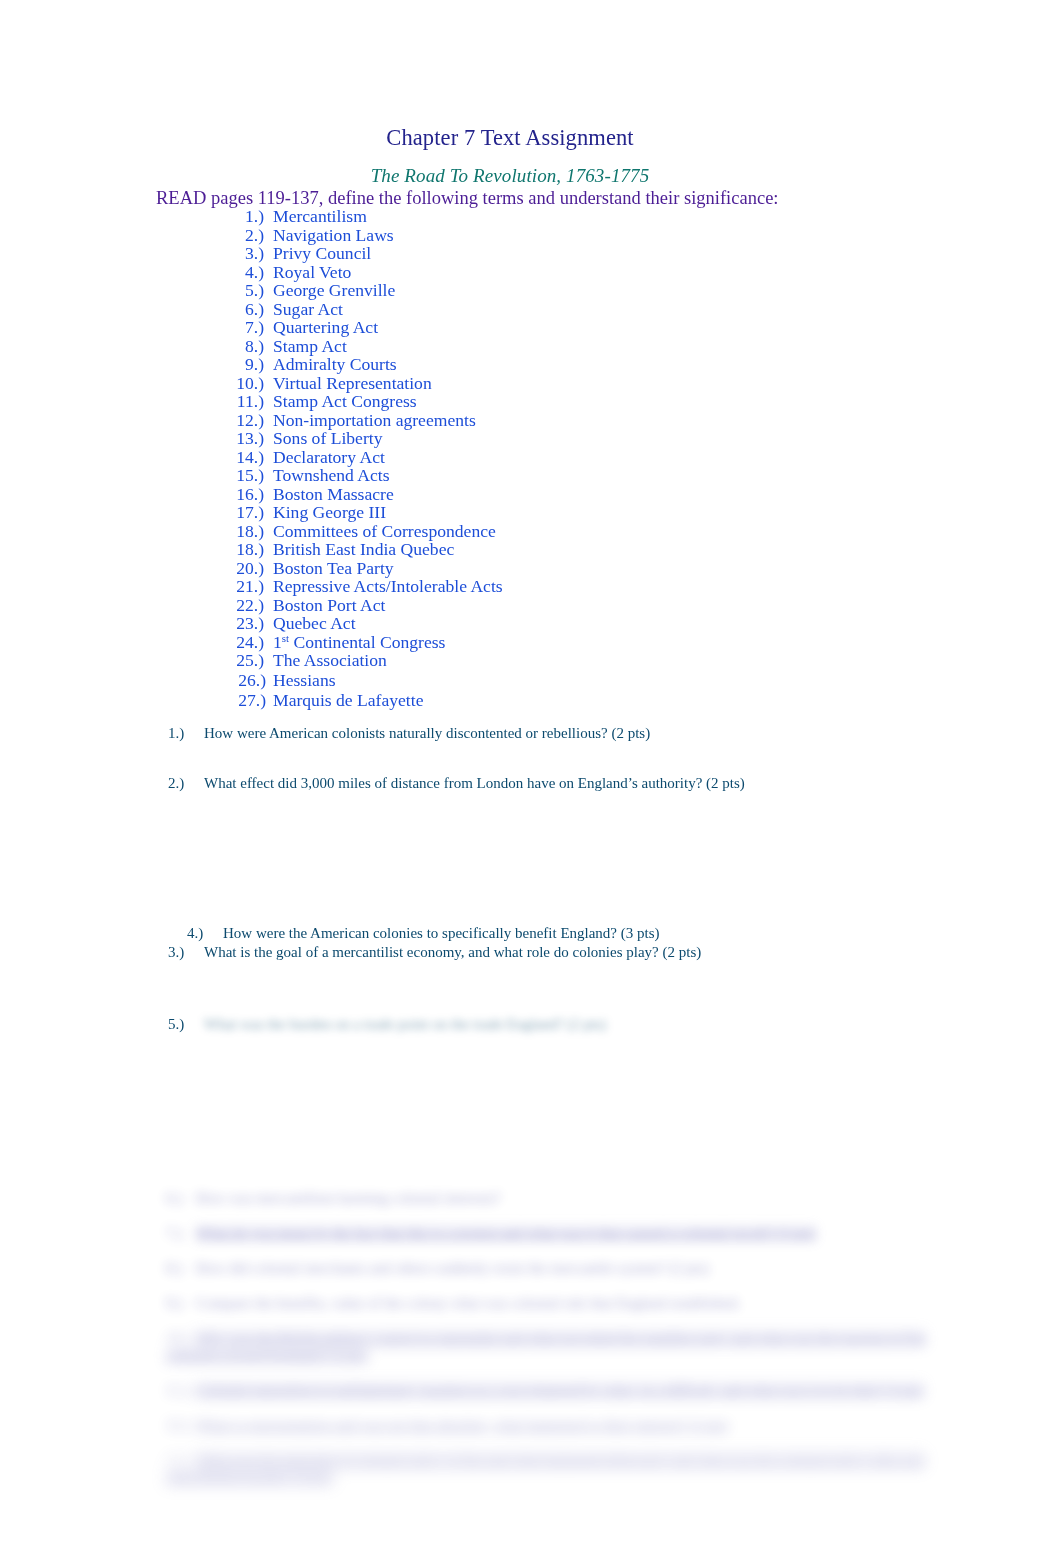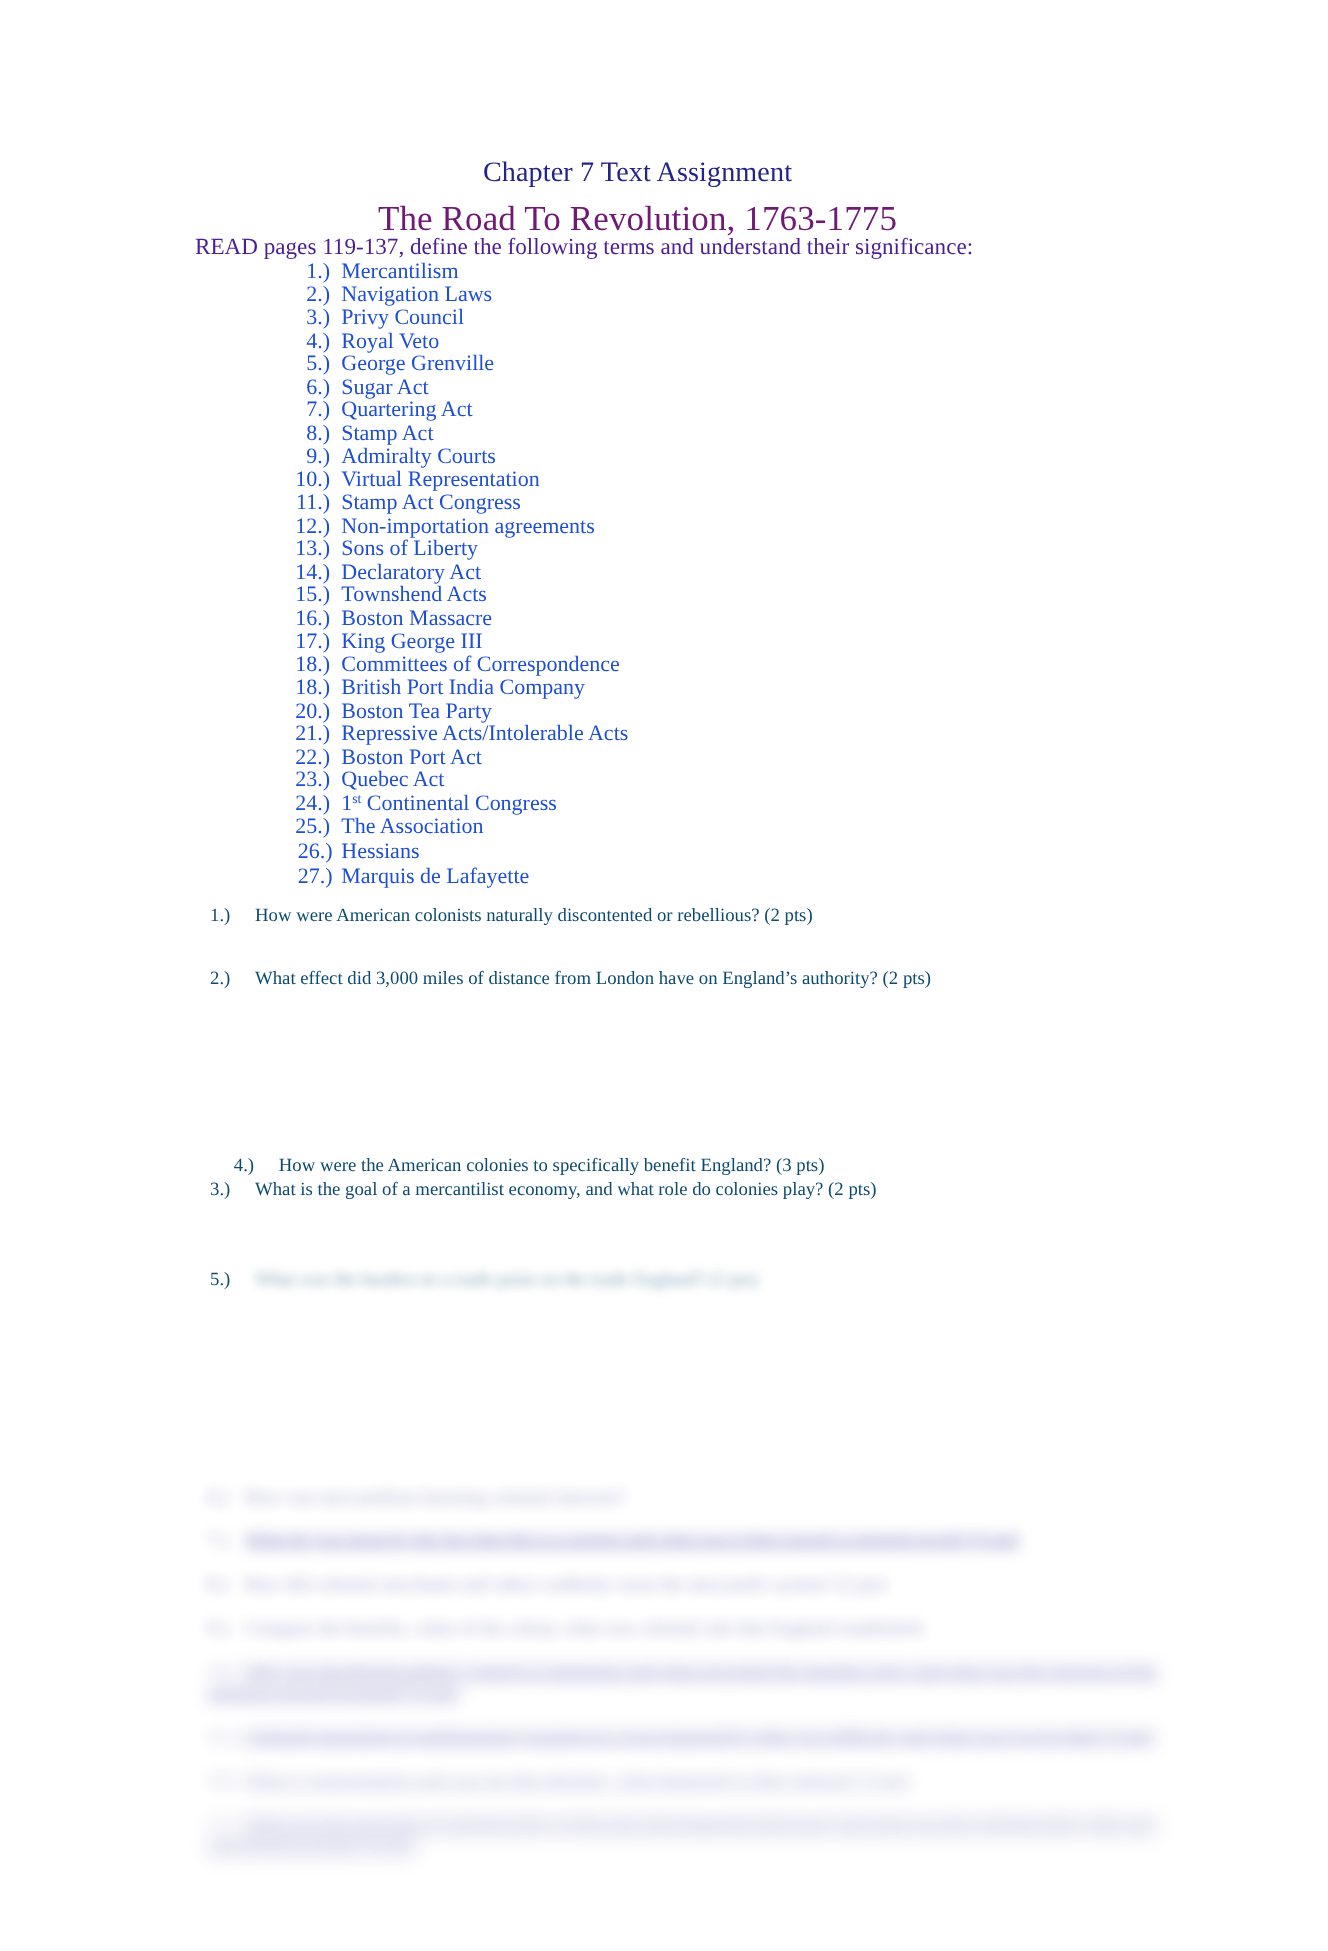--- a/index.html
+++ b/index.html
@@ -38,24 +38,25 @@
     line-height: 27px;
     letter-spacing: 0.1px;
     color: #23238c;
   }
   .title-sub {
     position: absolute;
     left: 0;
     top: 162px;
     width: 1020px;
     text-align: center;
-    font-size: 28px;
+    font-size: 19px;
     line-height: 27px;
     letter-spacing: 0.1px;
-    color: #701a75;
+    color: #0f766e;
+    font-style: italic;
   }
 
   
   .read-line {
     position: absolute;
     left: 156px;
     top: 187px;
     font-size: 18.5px;
     line-height: 22px;
     white-space: nowrap;
@@ -207,21 +208,21 @@
     <span class="term-row"><span class="num">14.)</span><span class="label">Declaratory Act</span></span>
 
     <span class="term-row"><span class="num">15.)</span><span class="label">Townshend Acts</span></span>
 
     <span class="term-row"><span class="num">16.)</span><span class="label">Boston Massacre</span></span>
 
     <span class="term-row"><span class="num">17.)</span><span class="label">King George III</span></span>
 
     <span class="term-row"><span class="num">18.)</span><span class="label">Committees of Correspondence</span></span>
 
-    <span class="term-row"><span class="num">18.)</span><span class="label">British Port India Company</span></span>
+    <span class="term-row"><span class="num">18.)</span><span class="label">British East India Quebec</span></span>
 
     <span class="term-row"><span class="num">20.)</span><span class="label">Boston Tea Party</span></span>
 
     <span class="term-row"><span class="num">21.)</span><span class="label">Repressive Acts/Intolerable Acts</span></span>
 
     <span class="term-row"><span class="num">22.)</span><span class="label">Boston Port Act</span></span>
 
     <span class="term-row"><span class="num">23.)</span><span class="label">Quebec Act</span></span>
 
     <span class="term-row"><span class="num">24.)</span><span class="label"><span>1</span><sup class="ord">st</sup><span> Continental Congress</span></span></span>

